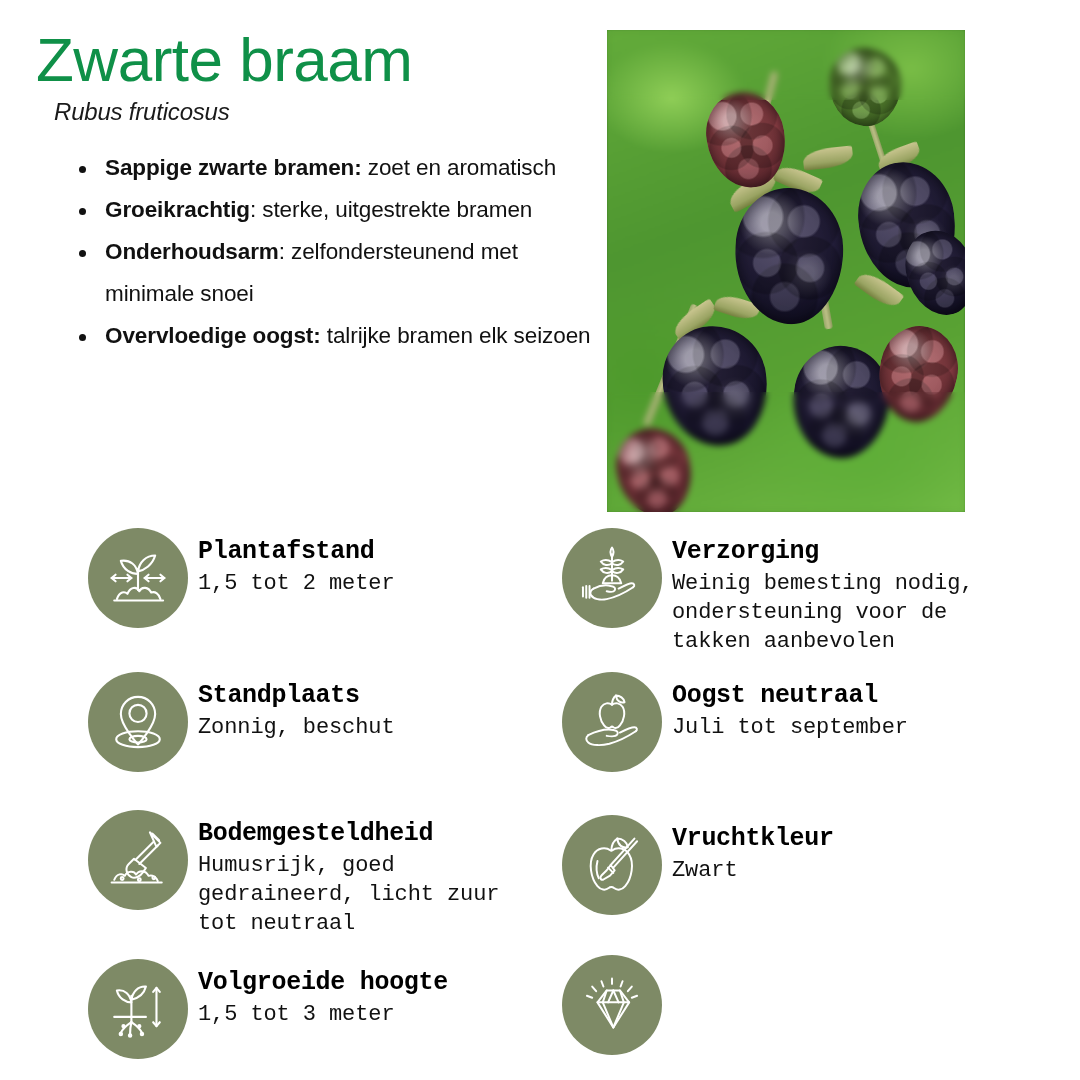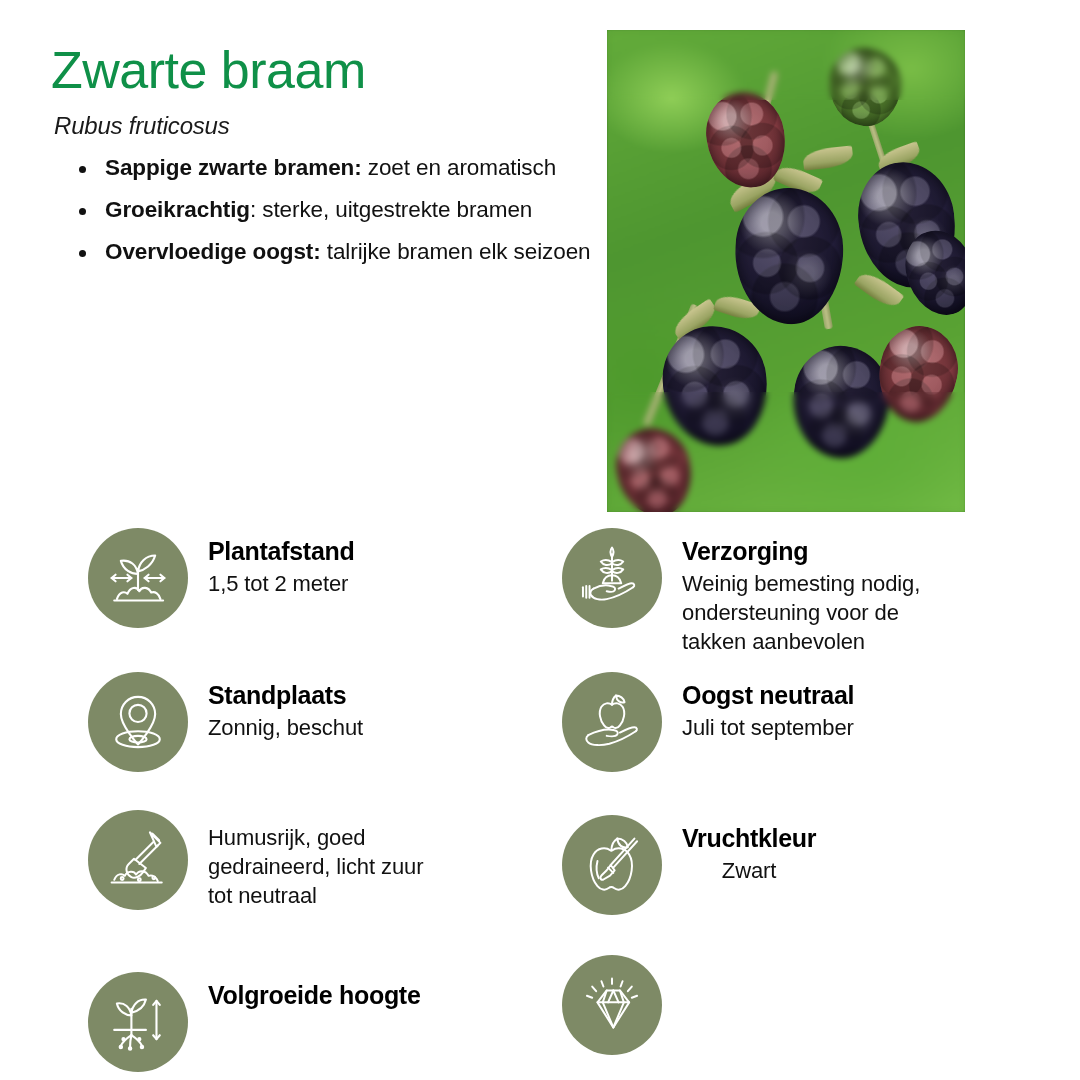--- a/index.html
+++ b/index.html
@@ -17,26 +17,26 @@
   }
 
   
   #header-block {
     position: absolute;
     left: 36px;
     top: 28px;
     width: 560px;
   }
   #plant-title {
-    font-size: 52px;
+    font-size: 62px;
     font-weight: 400;
     letter-spacing: -0.5px;
     color: #0f9048;
     line-height: 1.04;
-    margin: 15px;
+    margin: 0;
     padding: 0;
   }
   #plant-subtitle {
     font-size: 24px;
     font-style: italic;
     font-weight: 400;
     color: #1a1a1a;
     margin: 6px 0 0 18px;
     letter-spacing: -0.2px;
   }
@@ -175,22 +175,23 @@
     display: flex;
     align-items: center;
     justify-content: center;
   }
   .spec-icon svg {
     width: 66px;
     height: 66px;
     display: block;
   }
   .spec-text {
-    margin-left: 20px;
+    margin-left: 10px;
     padding-top: 10px;
+    font-family: Liberation Mono, monospace;
   }
   .spec-title {
     font-size: 25px;
     font-weight: 700;
     letter-spacing: -0.3px;
     color: #000000;
     line-height: 1.1;
   }
   .spec-value {
     font-size: 22px;
@@ -209,20 +210,23 @@
   <div id="plant-title">Zwarte braam</div>
   <div id="plant-subtitle">Rubus fruticosus</div>
 </div>
 
 <ul id="feature-list">
   <li class="bullet-item">
     <span class="bullet-lead">Sappige zwarte bramen:</span><span> zoet en aromatisch</span>
   </li>
   <li class="bullet-item">
     <span class="bullet-lead">Groeikrachtig</span><span>: sterke, uitgestrekte bramen</span>
+  </li>
+  <li class="bullet-item">
+    <span class="bullet-lead">Onderhoudsarm</span><span>: zelfondersteunend met minimale snoei</span>
   </li>
   <li class="bullet-item">
     <span class="bullet-lead">Overvloedige oogst:</span><span> talrijke bramen elk seizoen</span>
   </li>
 </ul>
 
 <div id="plant-photo">
   <div class="ph-layer ph-bg"></div>
 
   <div class="stem" style="left:150px;top:40px;width:7px;height:120px;transform:rotate(14deg);"></div>
@@ -300,27 +304,28 @@
           <path d="M80 28 L52 56"></path>
         <path d="M44 48 L36 56 C30 62 32 72 40 76 C46 79 54 74 58 68 L62 62 Z"></path>
         <path d="M14 80 C18 70 26 70 30 74 C34 66 44 66 47 72 C52 64 62 66 66 74 C72 72 78 76 80 82"></path>
         <path d="M10 84 H86"></path>
         <circle cx="26" cy="78" r="2.2"></circle>
         <circle cx="52" cy="80" r="2.2"></circle>
         <circle cx="74" cy="77" r="2.2"></circle>
       </svg>
     </div>
     <div class="spec-text">
+      <div class="spec-title">Bodemgesteldheid</div>
       <div class="spec-value">Humusrijk, goed
 gedraineerd, licht zuur
 tot neutraal</div>
     </div>
   </div>
 
-  <div class="spec-row" style="top:444px;">
+  <div class="spec-row" style="top:431px;">
     <div class="spec-icon">
       <svg viewBox="0 0 100 100" fill="none" stroke="#ffffff" stroke-width="3.2" stroke-linecap="round" stroke-linejoin="round">
         <path d="M40 62 V30"></path>
         <path d="M40 40 C31 40 21 34 18 22 C30 20 38 28 40 40 Z"></path>
         <path d="M40 36 C49 34 59 28 62 16 C50 15 42 24 40 36 Z"></path>
         <path d="M14 62 H62"></path>
         <path d="M40 62 V72"></path>
         <path d="M40 70 C34 74 28 78 24 86"></path>
         <path d="M40 70 C46 74 52 78 56 86"></path>
         <path d="M40 70 C38 78 38 82 38 88"></path>
@@ -329,20 +334,21 @@
           <circle cx="38" cy="90" r="1.8"></circle>
         <circle cx="28" cy="76" r="1.6"></circle>
           <circle cx="52" cy="76" r="1.6"></circle>
         <path d="M78 18 V76"></path>
         <path d="M73 24 L78 18 L83 24"></path>
         <path d="M73 70 L78 76 L83 70"></path>
       </svg>
     </div>
     <div class="spec-text">
       <div class="spec-title">Volgroeide hoogte</div>
+      <div class="spec-value">1,5 tot 3 meter</div>
     </div>
   </div>
 
 </div>
 
 <div id="spec-col-right" class="spec-col">
 
   <div class="spec-row" style="top:0px;">
     <div class="spec-icon">
       <svg viewBox="0 0 100 100" fill="none" stroke="#ffffff" stroke-width="3" stroke-linecap="round" stroke-linejoin="round">
@@ -379,21 +385,21 @@
         <path d="M14 70 C10 73 10 78 14 81 C20 86 34 86 46 83 C60 79 74 72 86 64"></path>
         <path d="M86 64 C89 62 88 58 84 58 C79 58 70 62 62 66"></path>
       </svg>
     </div>
     <div class="spec-text">
       <div class="spec-title">Oogst neutraal</div>
       <div class="spec-value">Juli tot september</div>
     </div>
   </div>
 
-  <div class="spec-row" style="top:287px;text-align:center;">
+  <div class="spec-row" style="top:287px;">
     <div class="spec-icon">
       <svg viewBox="0 0 100 100" fill="none" stroke="#ffffff" stroke-width="3" stroke-linecap="round" stroke-linejoin="round">
         <path d="M48 28 C40 22 28 24 22 34 C14 47 18 70 28 82 C33 88 40 89 45 85 C47 83 51 83 53 85 C58 89 65 88 70 82 C80 70 84 47 76 34 C70 24 58 22 50 28 Z"></path>
         <path d="M49 28 C49 20 52 14 58 10"></path>
         <path d="M58 10 C66 10 73 15 74 23 C66 25 59 20 58 10 Z"></path>
         <path d="M88 14 L52 54"></path>
         <path d="M84 10 L48 50"></path>
         <path d="M48 50 L42 58 L34 66 C31 69 33 74 37 72 L47 66 L54 58 Z"></path>
         <path d="M44 54 L52 62"></path>
         <path d="M28 44 C26 52 26 62 30 70"></path>

